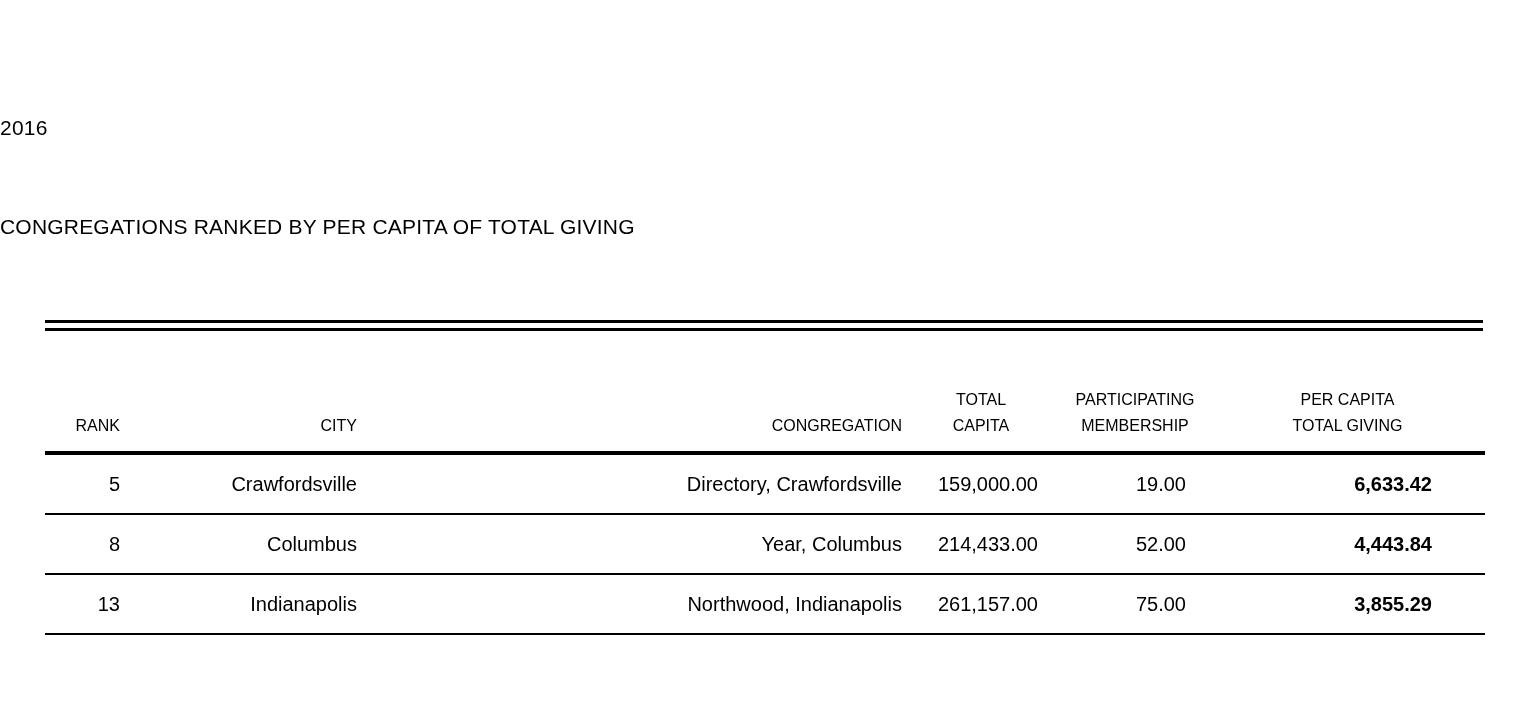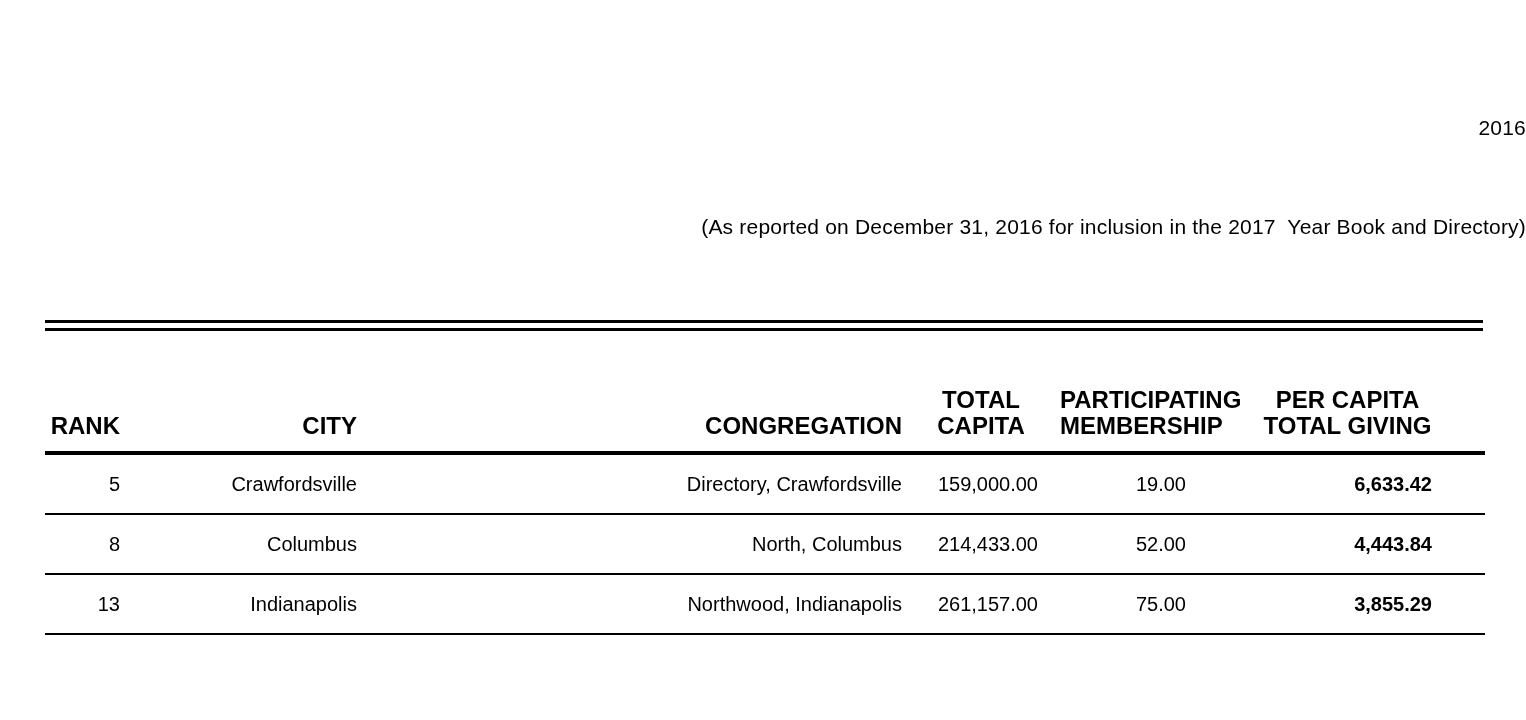--- a/index.html
+++ b/index.html
@@ -11,21 +11,21 @@
   }
   .page {
     position: relative;
     width: 1526px;
     height: 720px;
     background: #ffffff;
     overflow: hidden;
   }
   .doc-header {
     padding-top: 45px;
-    text-align: right;
+    text-align: left;
     font-size: 21px;
     line-height: 33px;
     letter-spacing: 0.2px;
     white-space: pre;
   }
   .rule-double {
     margin: 11px 43px 0 45px;
     height: 5px;
     border-top: 3px solid #000000;
     border-bottom: 3px solid #000000;
@@ -41,44 +41,43 @@
   col.c-city   { width: 237px; }
   col.c-cong   { width: 545px; }
   col.c-tg     { width: 158px; }
   col.c-pm     { width: 150px; }
   col.c-pc     { width: 275px; }
   thead td {
     vertical-align: bottom;
     height: 108px;
     padding: 0 0 12px 0;
     border-bottom: 4px solid #000000;
-    font-size: 24px;
+    font-size: 16px;
     line-height: 26px;
-    font-weight: bold;
   }
   thead td.num-head { text-align: center; }
   tbody td {
     height: 58px;
     padding: 0;
     border-bottom: 2px solid #000000;
     vertical-align: middle;
   }
   .al { text-align: right; }
   td.tg { text-align: right; padding-right: 22px; }
   td.pm { text-align: right; padding-right: 24px; }
   td.pc { text-align: right; padding-right: 53px; font-weight: bold; }
 </style>
 </head>
 <body>
 
 <div class="page">
 
   <div class="doc-header">
     <div>2016</div>
-    <div>(As reported on December 31, 2016 for inclusion in the 2017  Year Book and Directory)</div>
+    <div>CONGREGATIONS RANKED BY PER CAPITA OF TOTAL GIVING</div>
   </div>
 
   <div class="rule-double"></div>
 
   <table class="report">
     <colgroup>
       <col class="c-rank">
         <col class="c-city">
         <col class="c-cong">
       <col class="c-tg">
@@ -109,21 +108,21 @@
       <td class="al">5</td>
       <td class="al">Crawfordsville</td>
       <td class="al">Directory, Crawfordsville</td>
       <td class="tg">159,000.00</td>
       <td class="pm">19.00</td>
       <td class="pc">6,633.42</td>
     </tr>
         <tr>
       <td class="al">8</td>
       <td class="al">Columbus</td>
-      <td class="al">North, Columbus</td>
+      <td class="al">Year, Columbus</td>
       <td class="tg">214,433.00</td>
       <td class="pm">52.00</td>
       <td class="pc">4,443.84</td>
     </tr>
         <tr>
       <td class="al">13</td>
       <td class="al">Indianapolis</td>
       <td class="al">Northwood, Indianapolis</td>
       <td class="tg">261,157.00</td>
       <td class="pm">75.00</td>

